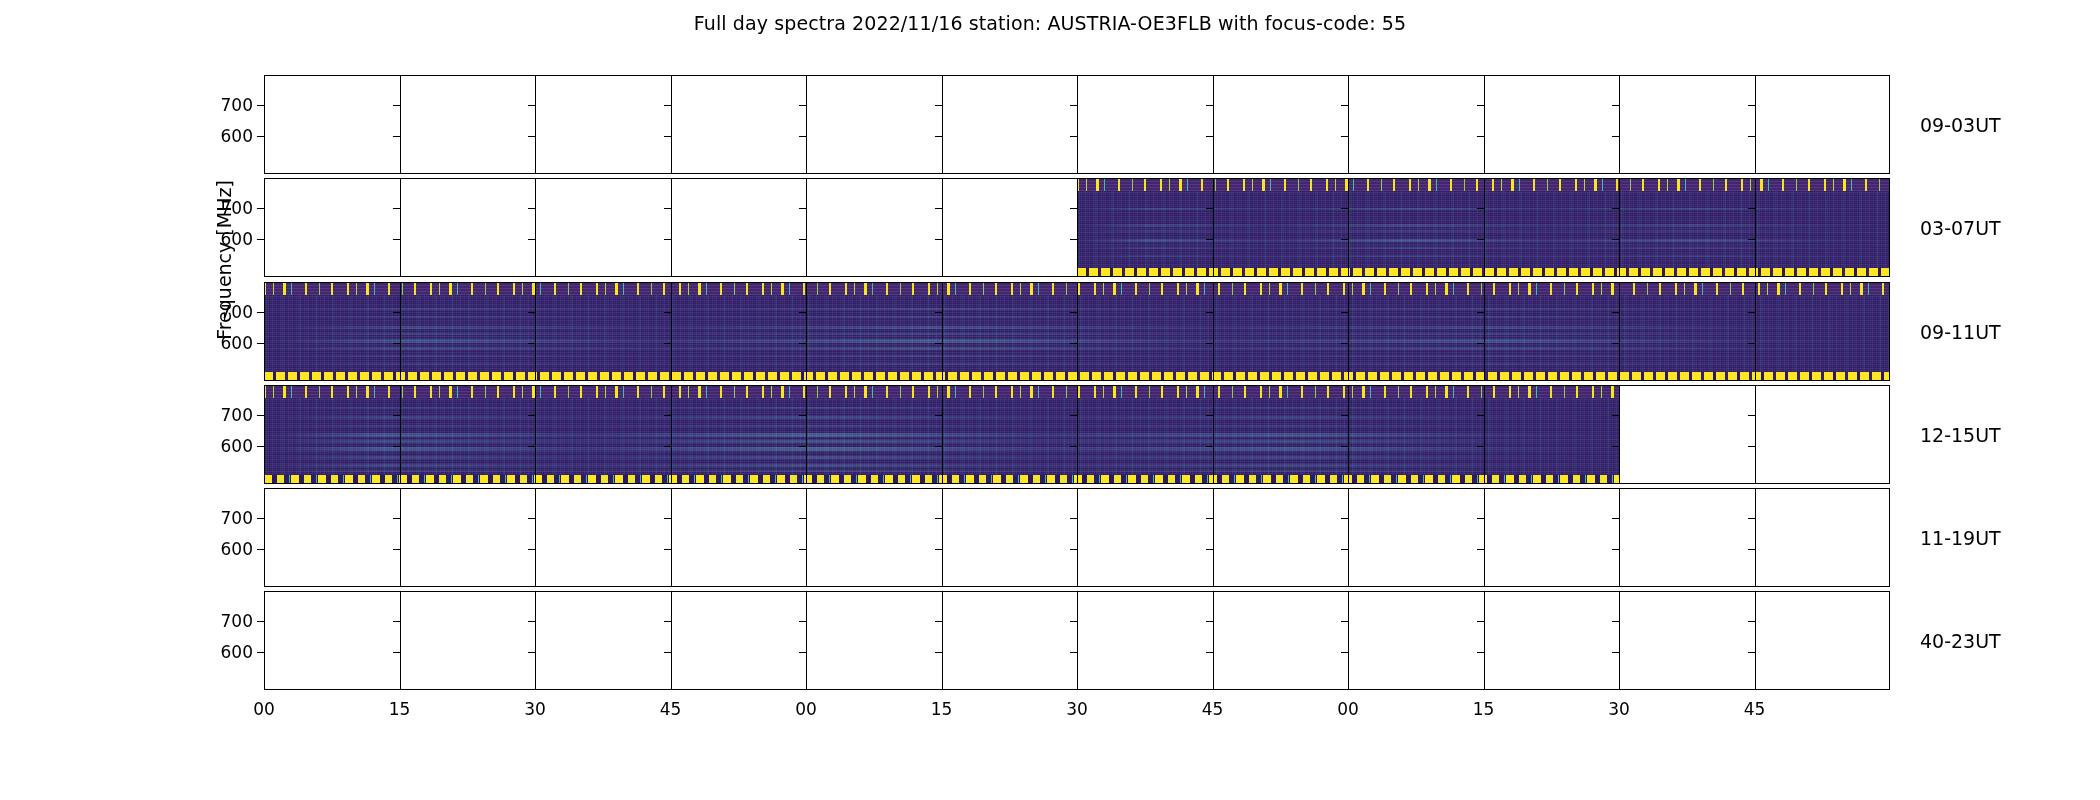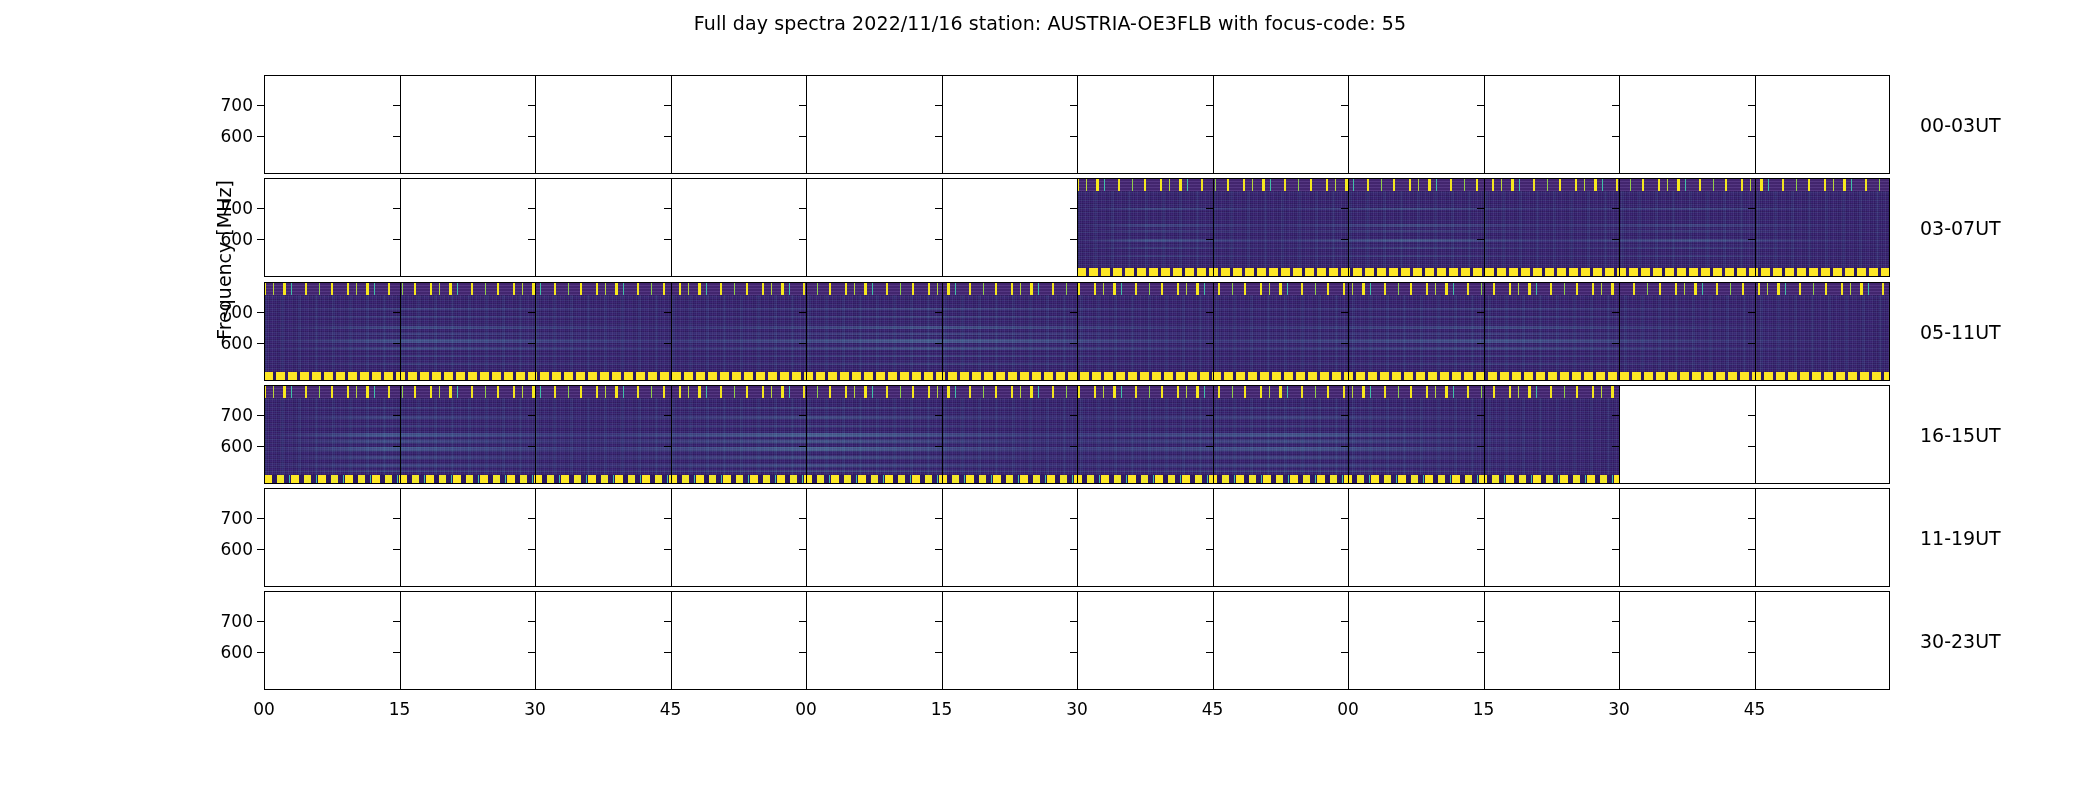--- a/index.html
+++ b/index.html
@@ -505,19 +505,19 @@
       <div class="xt" style="left: 1084px;"></div>
       <div class="xl" style="left: 1084px;">00</div>
       <div class="xt" style="left: 1219.5px;"></div>
       <div class="xl" style="left: 1219.5px;">15</div>
       <div class="xt" style="left: 1355px;"></div>
       <div class="xl" style="left: 1355px;">30</div>
       <div class="xt" style="left: 1490.5px;"></div>
       <div class="xl" style="left: 1490.5px;">45</div>
     </div>
 
-<div class="rowlabel" style="top: 124.5px;">00-03UT</div>
+<div class="rowlabel" style="top: 124.5px;">09-03UT</div>
     <div class="rowlabel" style="top: 227.5px;">03-07UT</div>
-    <div class="rowlabel" style="top: 331.5px;">05-11UT</div>
-    <div class="rowlabel" style="top: 434.5px;">16-15UT</div>
+    <div class="rowlabel" style="top: 331.5px;">09-11UT</div>
+    <div class="rowlabel" style="top: 434.5px;">12-15UT</div>
     <div class="rowlabel" style="top: 537.5px;">11-19UT</div>
-    <div class="rowlabel" style="top: 640.5px;">30-23UT</div>
+    <div class="rowlabel" style="top: 640.5px;">40-23UT</div>
   </div>
 
 </body></html>

